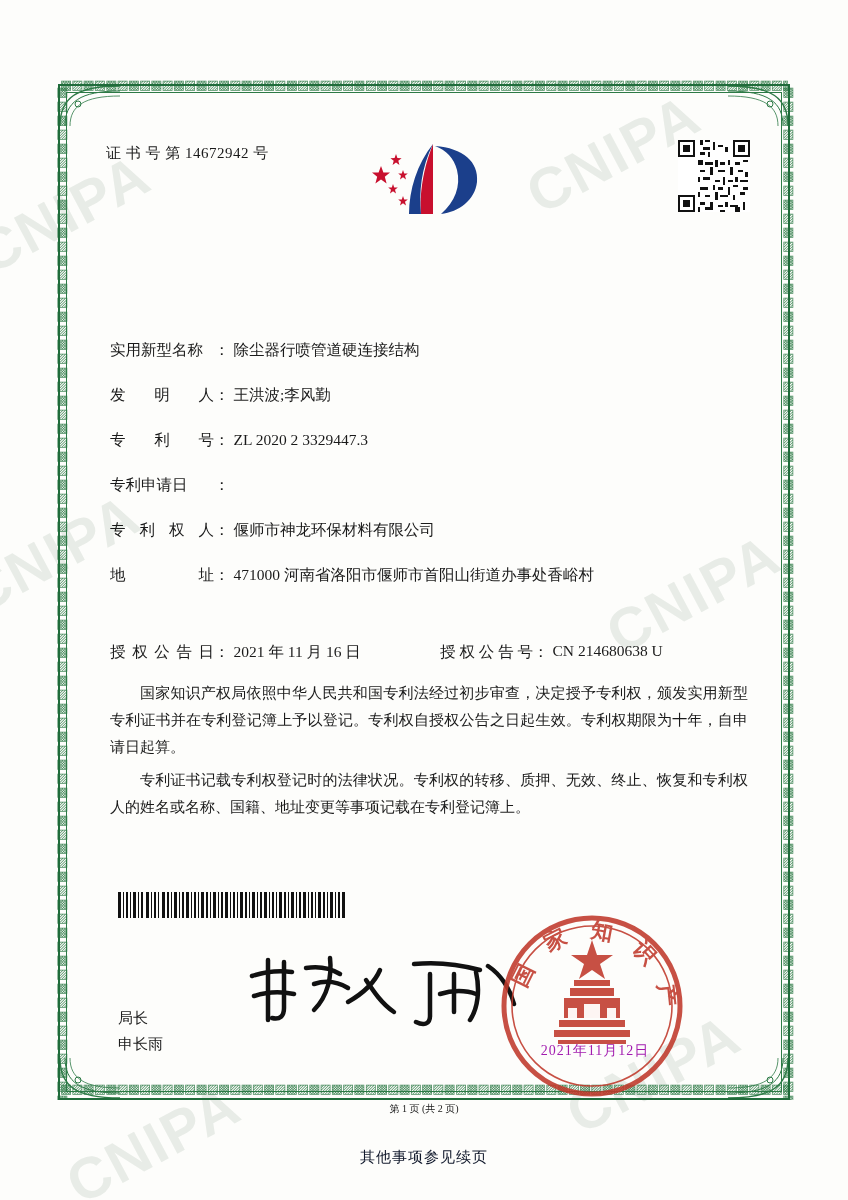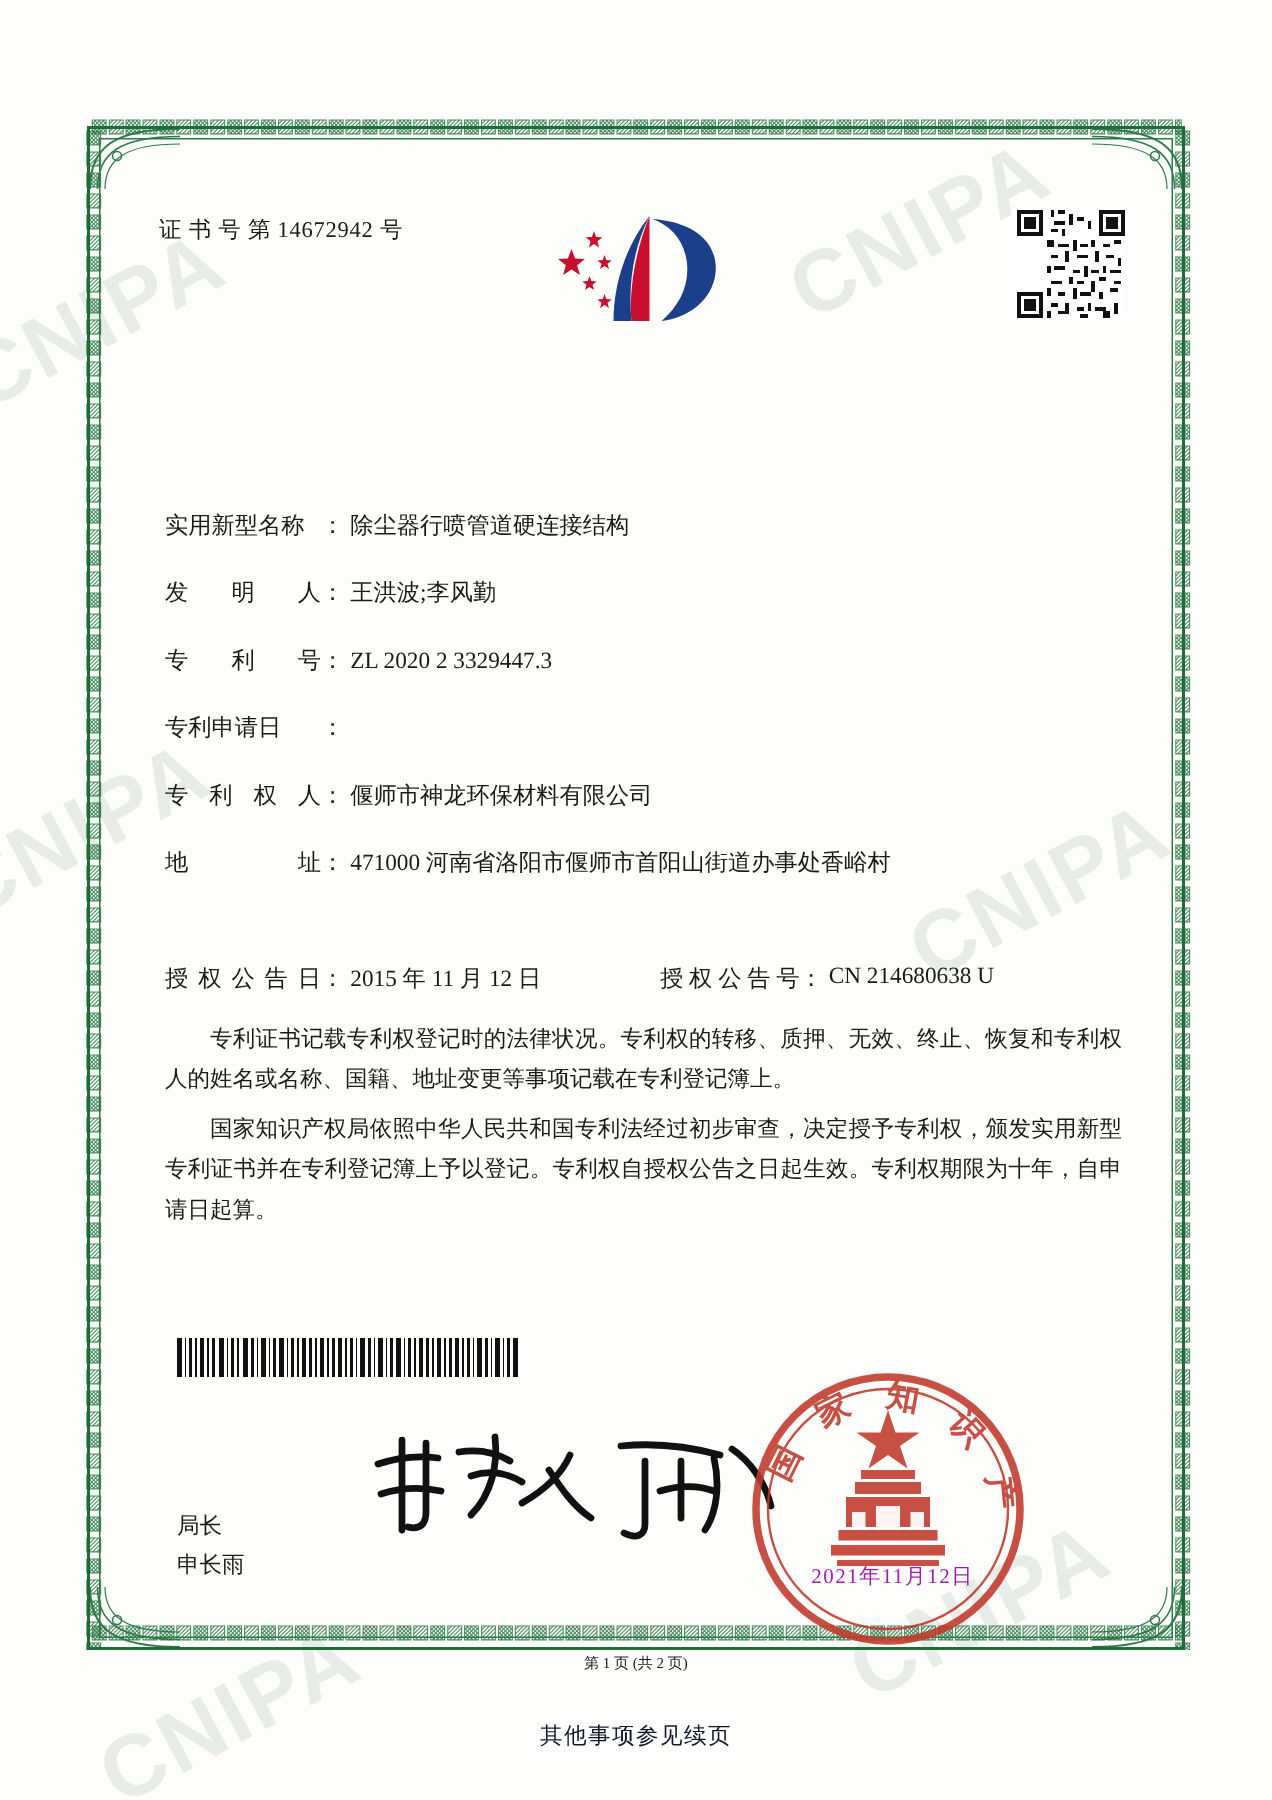--- a/index.html
+++ b/index.html
@@ -426,34 +426,34 @@
       <div class="row-dual">
         <span class="dual-left">
           <span class="dl-label">
             <span>授</span>
             <span>权</span>
             <span>公</span>
             <span>告</span>
             <span>日</span>
           </span>
           <span class="f-colon">：</span>
-          <span>2015 年 11 月 12 日</span>
+          <span>2021 年 11 月 16 日</span>
         </span>
         <span class="dual-right">
           <span class="dr-label">授 权 公 告 号</span>
           <span class="f-colon">：</span>
           <span>CN 214680638 U</span>
         </span>
       </div>
 
     </div>
 
     <div class="paras">
+      <p>国家知识产权局依照中华人民共和国专利法经过初步审查，决定授予专利权，颁发实用新型专利证书并在专利登记簿上予以登记。专利权自授权公告之日起生效。专利权期限为十年，自申请日起算。</p>
       <p>专利证书记载专利权登记时的法律状况。专利权的转移、质押、无效、终止、恢复和专利权人的姓名或名称、国籍、地址变更等事项记载在专利登记簿上。</p>
-      <p>国家知识产权局依照中华人民共和国专利法经过初步审查，决定授予专利权，颁发实用新型专利证书并在专利登记簿上予以登记。专利权自授权公告之日起生效。专利权期限为十年，自申请日起算。</p>
     </div>
 
     <svg class="barcode" viewBox="0 0 228 26" shape-rendering="crispEdges">
       <rect width="228" height="26" fill="#fdfdfb"></rect>
       <g fill="#111">
         <rect x="0" y="0" width="3" height="26"></rect>
           <rect x="5" y="0" width="1" height="26"></rect>
         <rect x="8" y="0" width="2" height="26"></rect>
           <rect x="12" y="0" width="1" height="26"></rect>
         <rect x="15" y="0" width="3" height="26"></rect>

